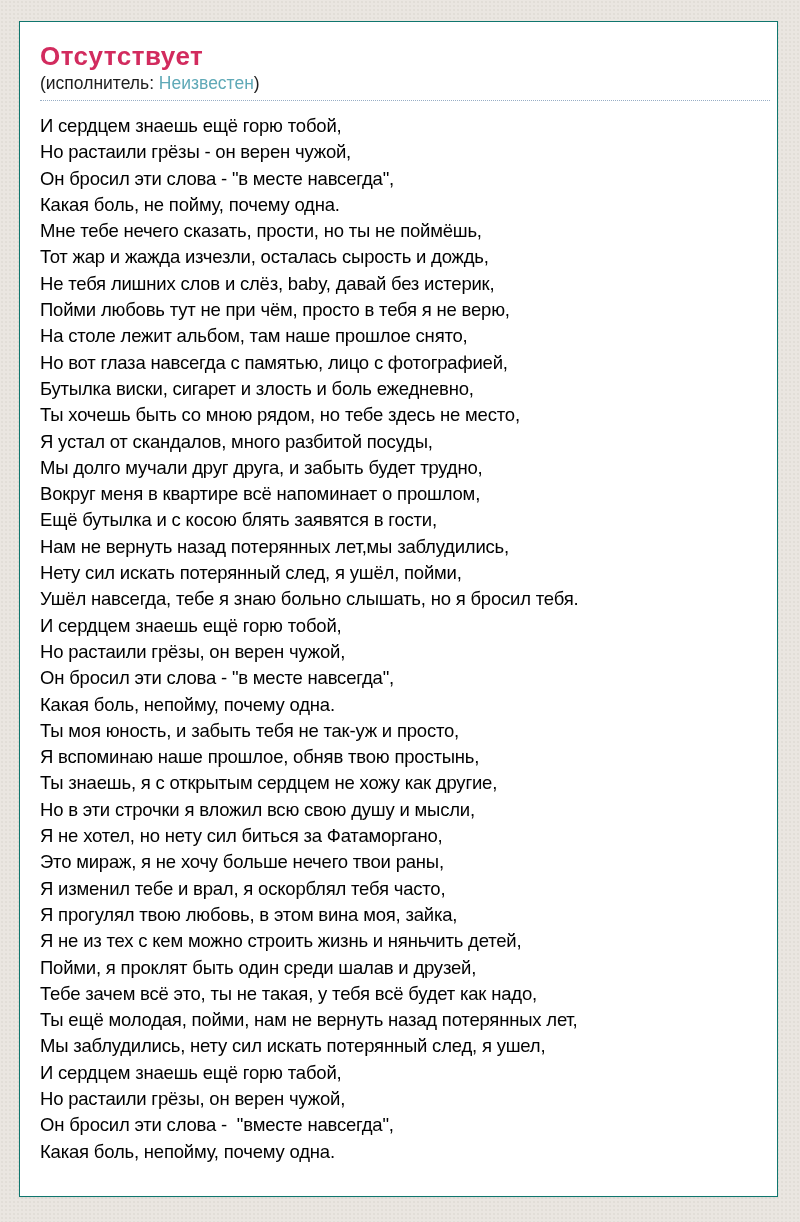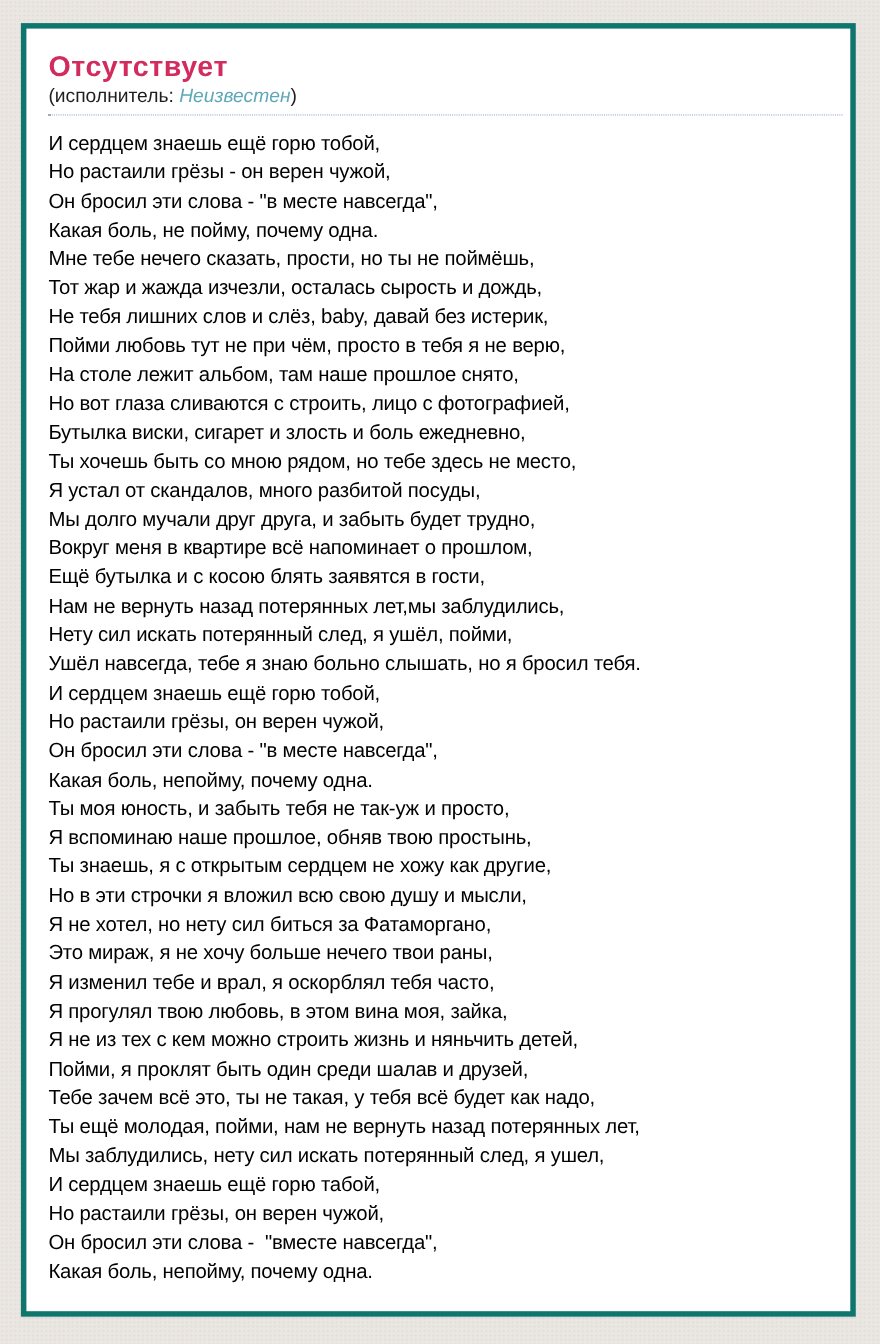--- a/index.html
+++ b/index.html
@@ -23,21 +23,21 @@
     background-size: 4px 4px;
     position: relative;
   }
   .card {
     position: absolute;
     left: 19px;
     top: 21px;
     width: 759px;
     height: 1176px;
     background: var(--card-background);
-    border: 5px solid #0f766e;
+    border: 1px solid #0f766e;
     box-shadow: 0 1px 2px rgba(0,0,0,0.05);
     overflow: hidden;
     padding: 14px 7px 0 20px;
   }
   .header {
     border-bottom: 1px dotted var(--separator-color);
     padding-bottom: 5px;
   }
   .song-title {
     margin-top: 4px;
@@ -49,21 +49,20 @@
   }
   .artist-line {
     font-size: 17.5px;
     line-height: 23px;
     color: #1e1e1e;
   }
   .artist-link {
     color: var(--artist-link-color);
     text-decoration: none;
     cursor: pointer;
-    font-style: italic;
   }
   .lyrics {
     margin-top: 12px;
     padding-right: 0;
   }
   .lyric-line {
     font-size: 18.5px;
     line-height: 26.3px;
     font-weight: normal;
     letter-spacing: -0.2px;
@@ -95,21 +94,21 @@
       <div class="lyric-line">Мне тебе нечего сказать, прости, но ты не поймёшь,</div>
 
       <div class="lyric-line">Тот жар и жажда изчезли, осталась сырость и дождь,</div>
 
       <div class="lyric-line">Не тебя лишних слов и слёз, baby, давай без истерик,</div>
 
       <div class="lyric-line">Пойми любовь тут не при чём, просто в тебя я не верю,</div>
 
       <div class="lyric-line">На столе лежит альбом, там наше прошлое снято,</div>
 
-      <div class="lyric-line">Но вот глаза сливаются с строить, лицо с фотографией,</div>
+      <div class="lyric-line">Но вот глаза навсегда с памятью, лицо с фотографией,</div>
 
       <div class="lyric-line">Бутылка виски, сигарет и злость и боль ежедневно,</div>
 
       <div class="lyric-line">Ты хочешь быть со мною рядом, но тебе здесь не место,</div>
 
       <div class="lyric-line">Я устал от скандалов, много разбитой посуды,</div>
 
       <div class="lyric-line">Мы долго мучали друг друга, и забыть будет трудно,</div>
 
       <div class="lyric-line">Вокруг меня в квартире всё напоминает о прошлом,</div>

